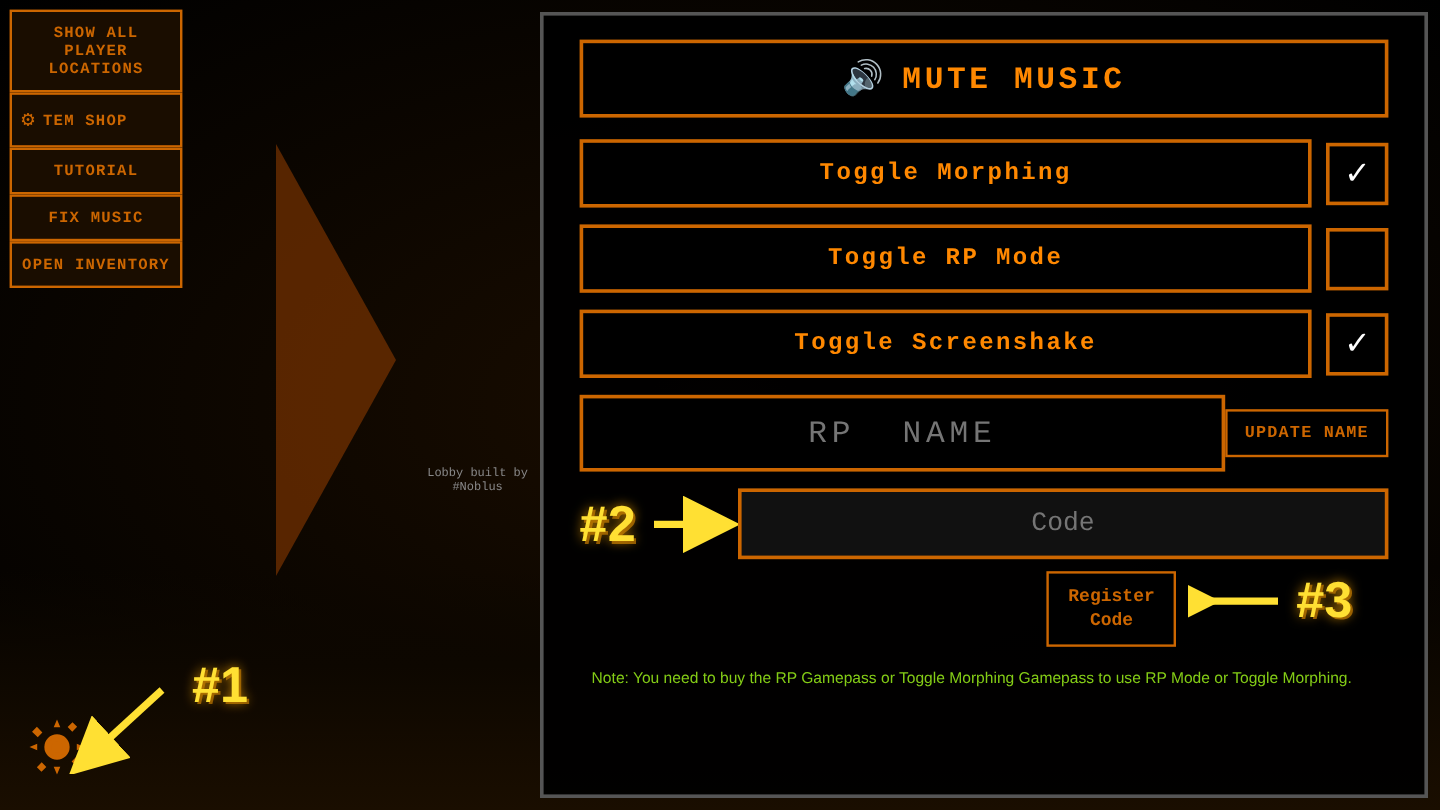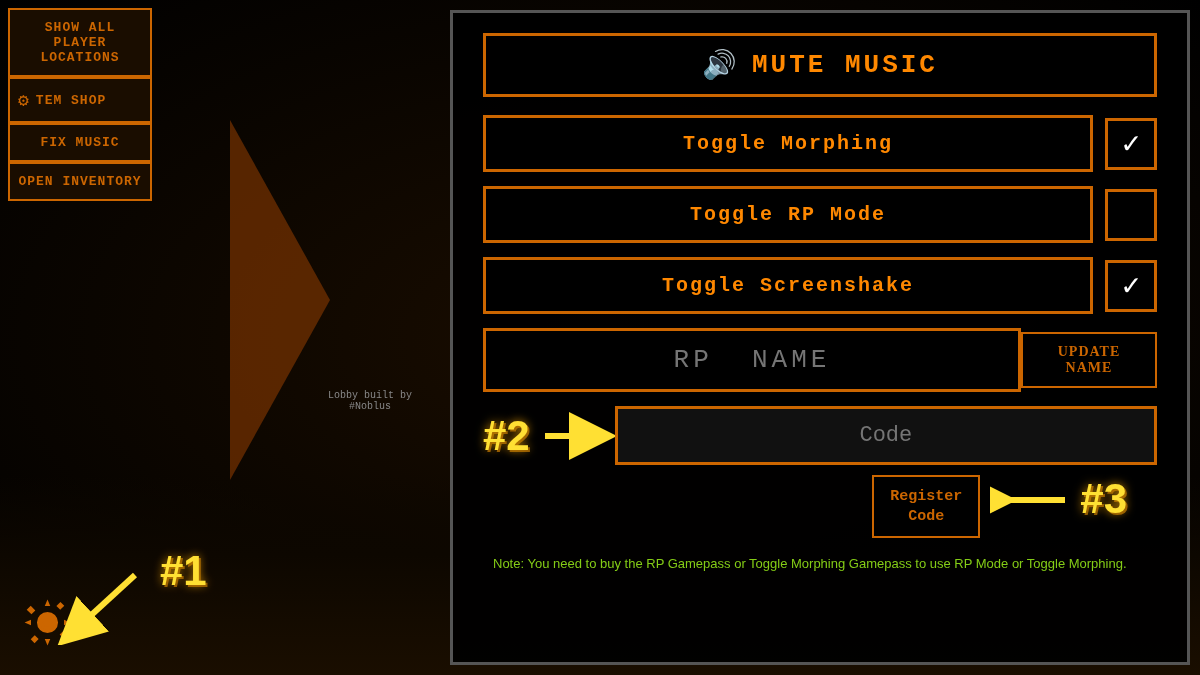--- a/index.html
+++ b/index.html
@@ -42,21 +42,21 @@
       border-top: 180px solid transparent;
       border-bottom: 180px solid transparent;
       border-left: 100px solid #8b3a00;
       opacity: 0.6;
       z-index: 1;
     }
 
     
     .lobby-text {
       position: absolute;
-      left: 328px;
+      left: 356px;
       top: 390px;
       color: #888;
       font-size: 10px;
       z-index: 2;
       text-align: center;
     }
 
     
     .sidebar {
       position: absolute;
@@ -220,21 +220,21 @@
       font-size: 26px;
       letter-spacing: 4px;
       padding: 14px 20px;
       text-align: center;
     }
 
     .update-name-btn {
       background: #000;
       border: 2px solid #cc6600;
       color: #cc6600;
-      font-family: Liberation Serif, serif;
+      font-family: Liberation Mono, monospace;
       font-weight: bold;
       font-size: 14px;
       letter-spacing: 1px;
       padding: 10px 14px;
       cursor: pointer;
       text-align: center;
       width: 136px;
     }
 
     
@@ -324,20 +324,23 @@
 <div class="sidebar">
   <button class="sidebar-btn">
     <span>Show All Player Locations</span>
   </button>
 
   <button class="sidebar-btn tem-shop-btn">
     <span class="tem-icon">⚙</span>
     <span>TEM SHOP</span>
   </button>
 
+  <button class="sidebar-btn">
+    <span>Tutorial</span>
+  </button>
 
   <button class="sidebar-btn">
     <span>Fix Music</span>
   </button>
 
   <button class="sidebar-btn">
     <span>OPEN INVENTORY</span>
   </button>
 </div>
 

